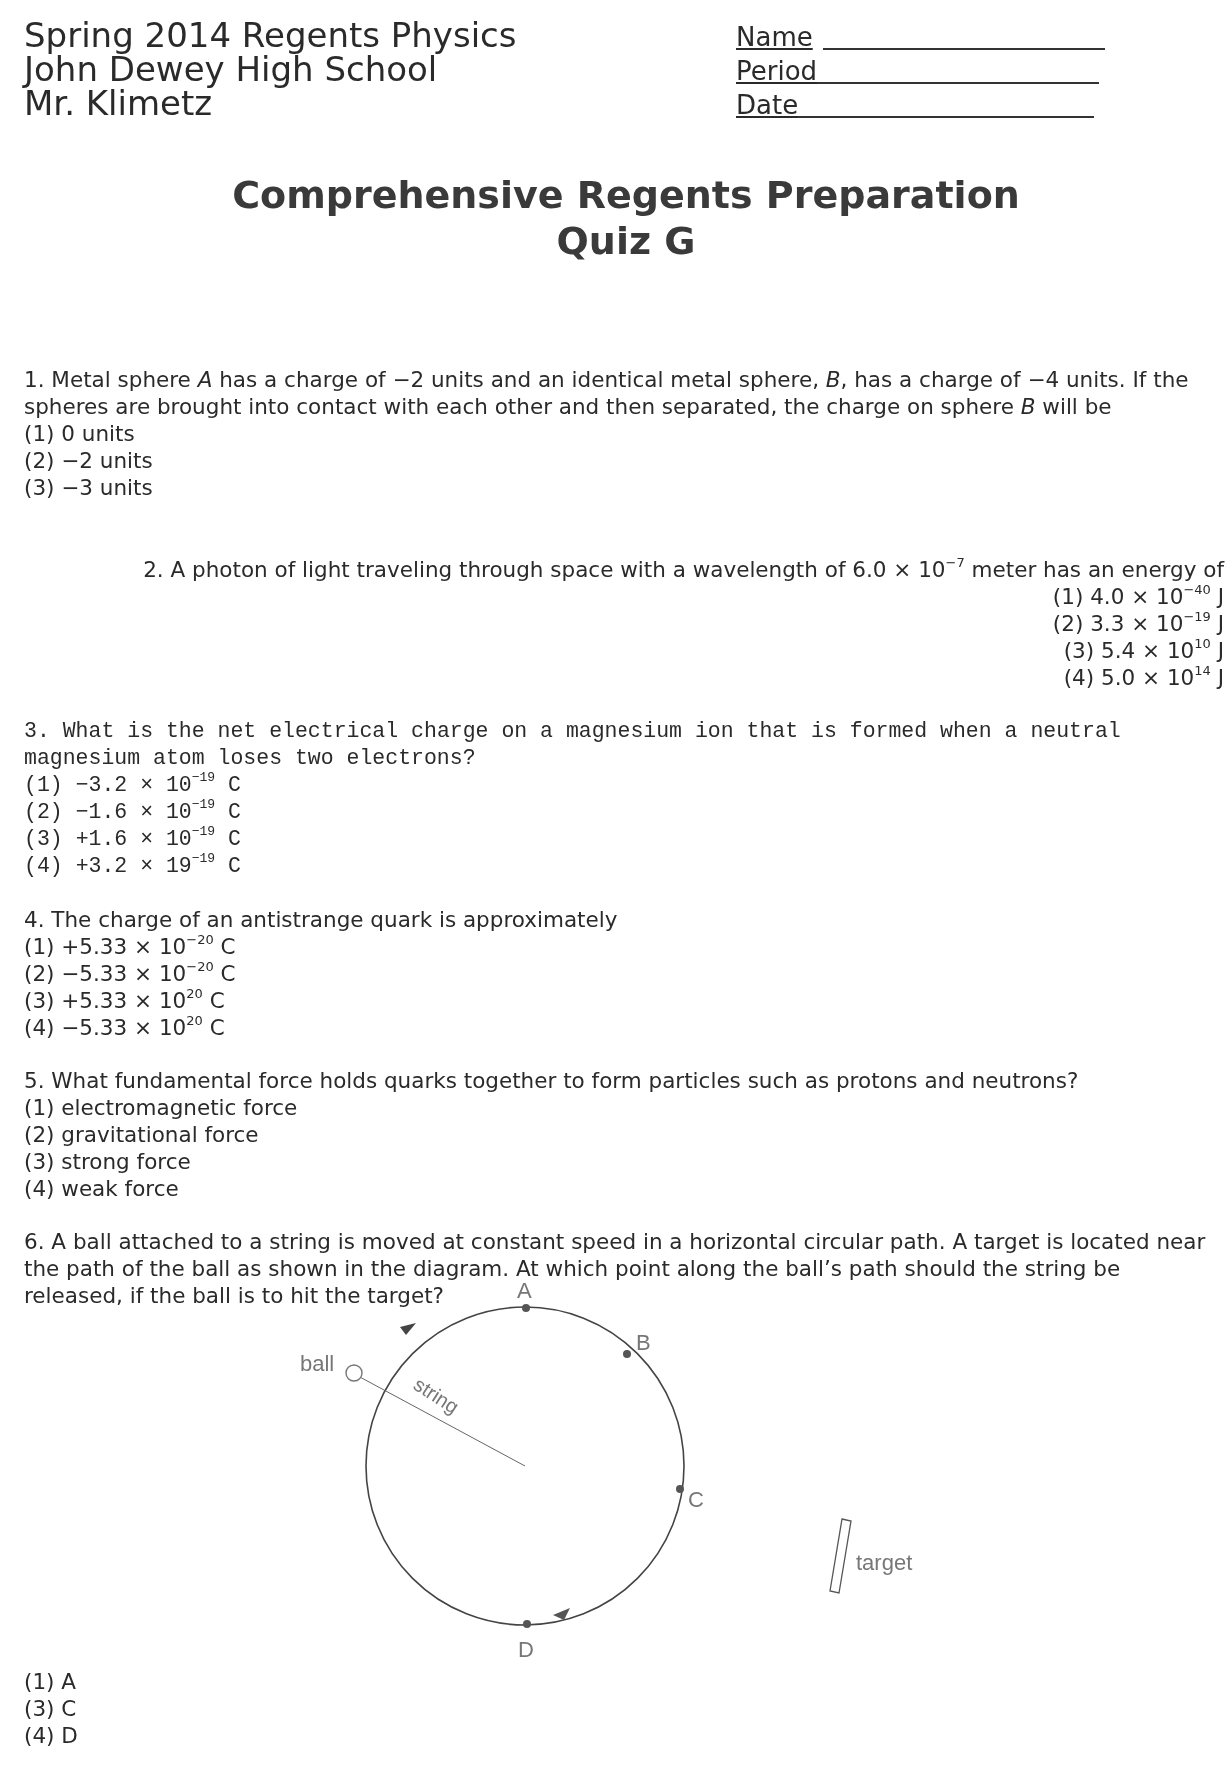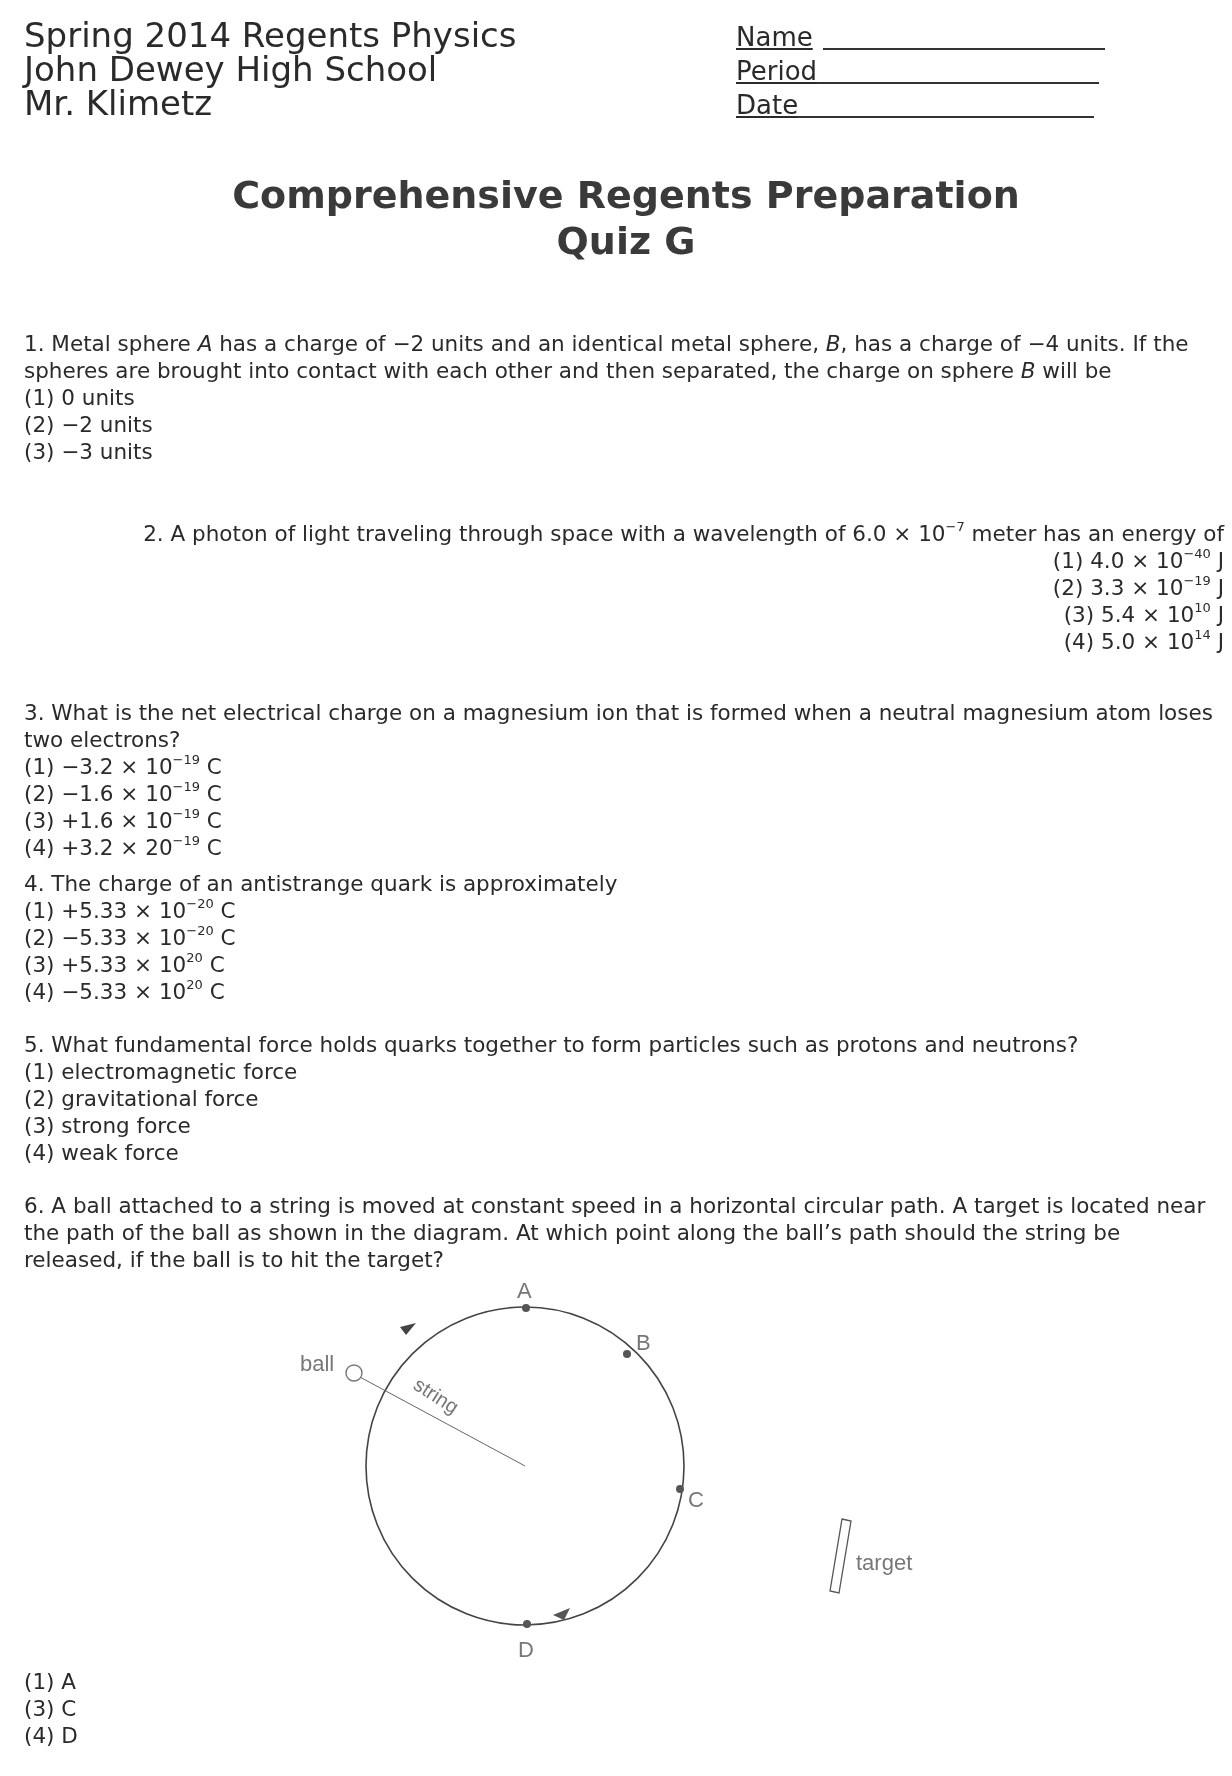--- a/index.html
+++ b/index.html
@@ -9,21 +9,21 @@
   }
   .hdr-left { position: absolute; left: 24px; top: 18px; font-size: 34px; line-height: 34px; }
   .hdr-right { position: absolute; left: 736px; top: 20px; font-size: 26px; line-height: 34px; }
   .hdr-right .row { display: flex; align-items: flex-end; text-decoration: underline; }
   .hdr-right .line { display: inline-block; border-bottom: 2px solid #333; height: 26px; margin-bottom: 4px; }
   .title {
     position: absolute; left: 0; width: 1252px; top: 172px; text-align: center;
     font-weight: bold; font-size: 38px; line-height: 46px; color: #3a3a3a;
   }
   .q { position: absolute; left: 24px; width: 1200px; font-size: 21.5px; line-height: 27px; }
-  .q .stem { white-space: normal; }
+  .q .stem { white-space: normal; margin-top: 36px; }
   .q .opt { display: block; }
   sup { font-size: 13px; line-height: 0; position: relative; top: -2px; }
   .diagram { position: absolute; left: 300px; top: 1270px; }
   .diagram text { font-family: "Liberation Sans", sans-serif; fill: #777; }
 </style>
 </head>
 <body>
 
 <div class="hdr-left">
   <div>Spring 2014 Regents Physics</div>
@@ -59,26 +59,26 @@
 </div>
 
 <div class="q" style="top:520px;text-align:right;">
   <div class="stem"><span>2.</span> <span>A photon of light traveling through space with a wavelength of 6.0 × 10</span><sup>−7</sup><span> meter has an energy of</span></div>
   <span class="opt"><span>(1)</span> <span>4.0 × 10</span><sup>−40</sup><span> J</span></span>
   <span class="opt"><span>(2)</span> <span>3.3 × 10</span><sup>−19</sup><span> J</span></span>
   <span class="opt"><span>(3)</span> <span>5.4 × 10</span><sup>10</sup><span> J</span></span>
   <span class="opt"><span>(4)</span> <span>5.0 × 10</span><sup>14</sup><span> J</span></span>
 </div>
 
-<div class="q" style="top:699px;">
+<div class="q" style="top:682px;font-family:Liberation Mono, monospace;">
   <div class="stem"><span>3.</span> <span>What is the net electrical charge on a magnesium ion that is formed when a neutral magnesium atom loses two electrons?</span></div>
   <span class="opt"><span>(1)</span> <span>−3.2 × 10</span><sup>−19</sup><span> C</span></span>
   <span class="opt"><span>(2)</span> <span>−1.6 × 10</span><sup>−19</sup><span> C</span></span>
   <span class="opt"><span>(3)</span> <span>+1.6 × 10</span><sup>−19</sup><span> C</span></span>
-  <span class="opt"><span>(4)</span> <span>+3.2 × 20</span><sup>−19</sup><span> C</span></span>
+  <span class="opt"><span>(4)</span> <span>+3.2 × 19</span><sup>−19</sup><span> C</span></span>
 </div>
 
 <div class="q" style="top:870px;">
   <div class="stem"><span>4.</span> <span>The charge of an antistrange quark is approximately</span></div>
   <span class="opt"><span>(1)</span> <span>+5.33 × 10</span><sup>−20</sup><span> C</span></span>
   <span class="opt"><span>(2)</span> <span>−5.33 × 10</span><sup>−20</sup><span> C</span></span>
   <span class="opt"><span>(3)</span> <span>+5.33 × 10</span><sup>20</sup><span> C</span></span>
   <span class="opt"><span>(4)</span> <span>−5.33 × 10</span><sup>20</sup><span> C</span></span>
 </div>
 

